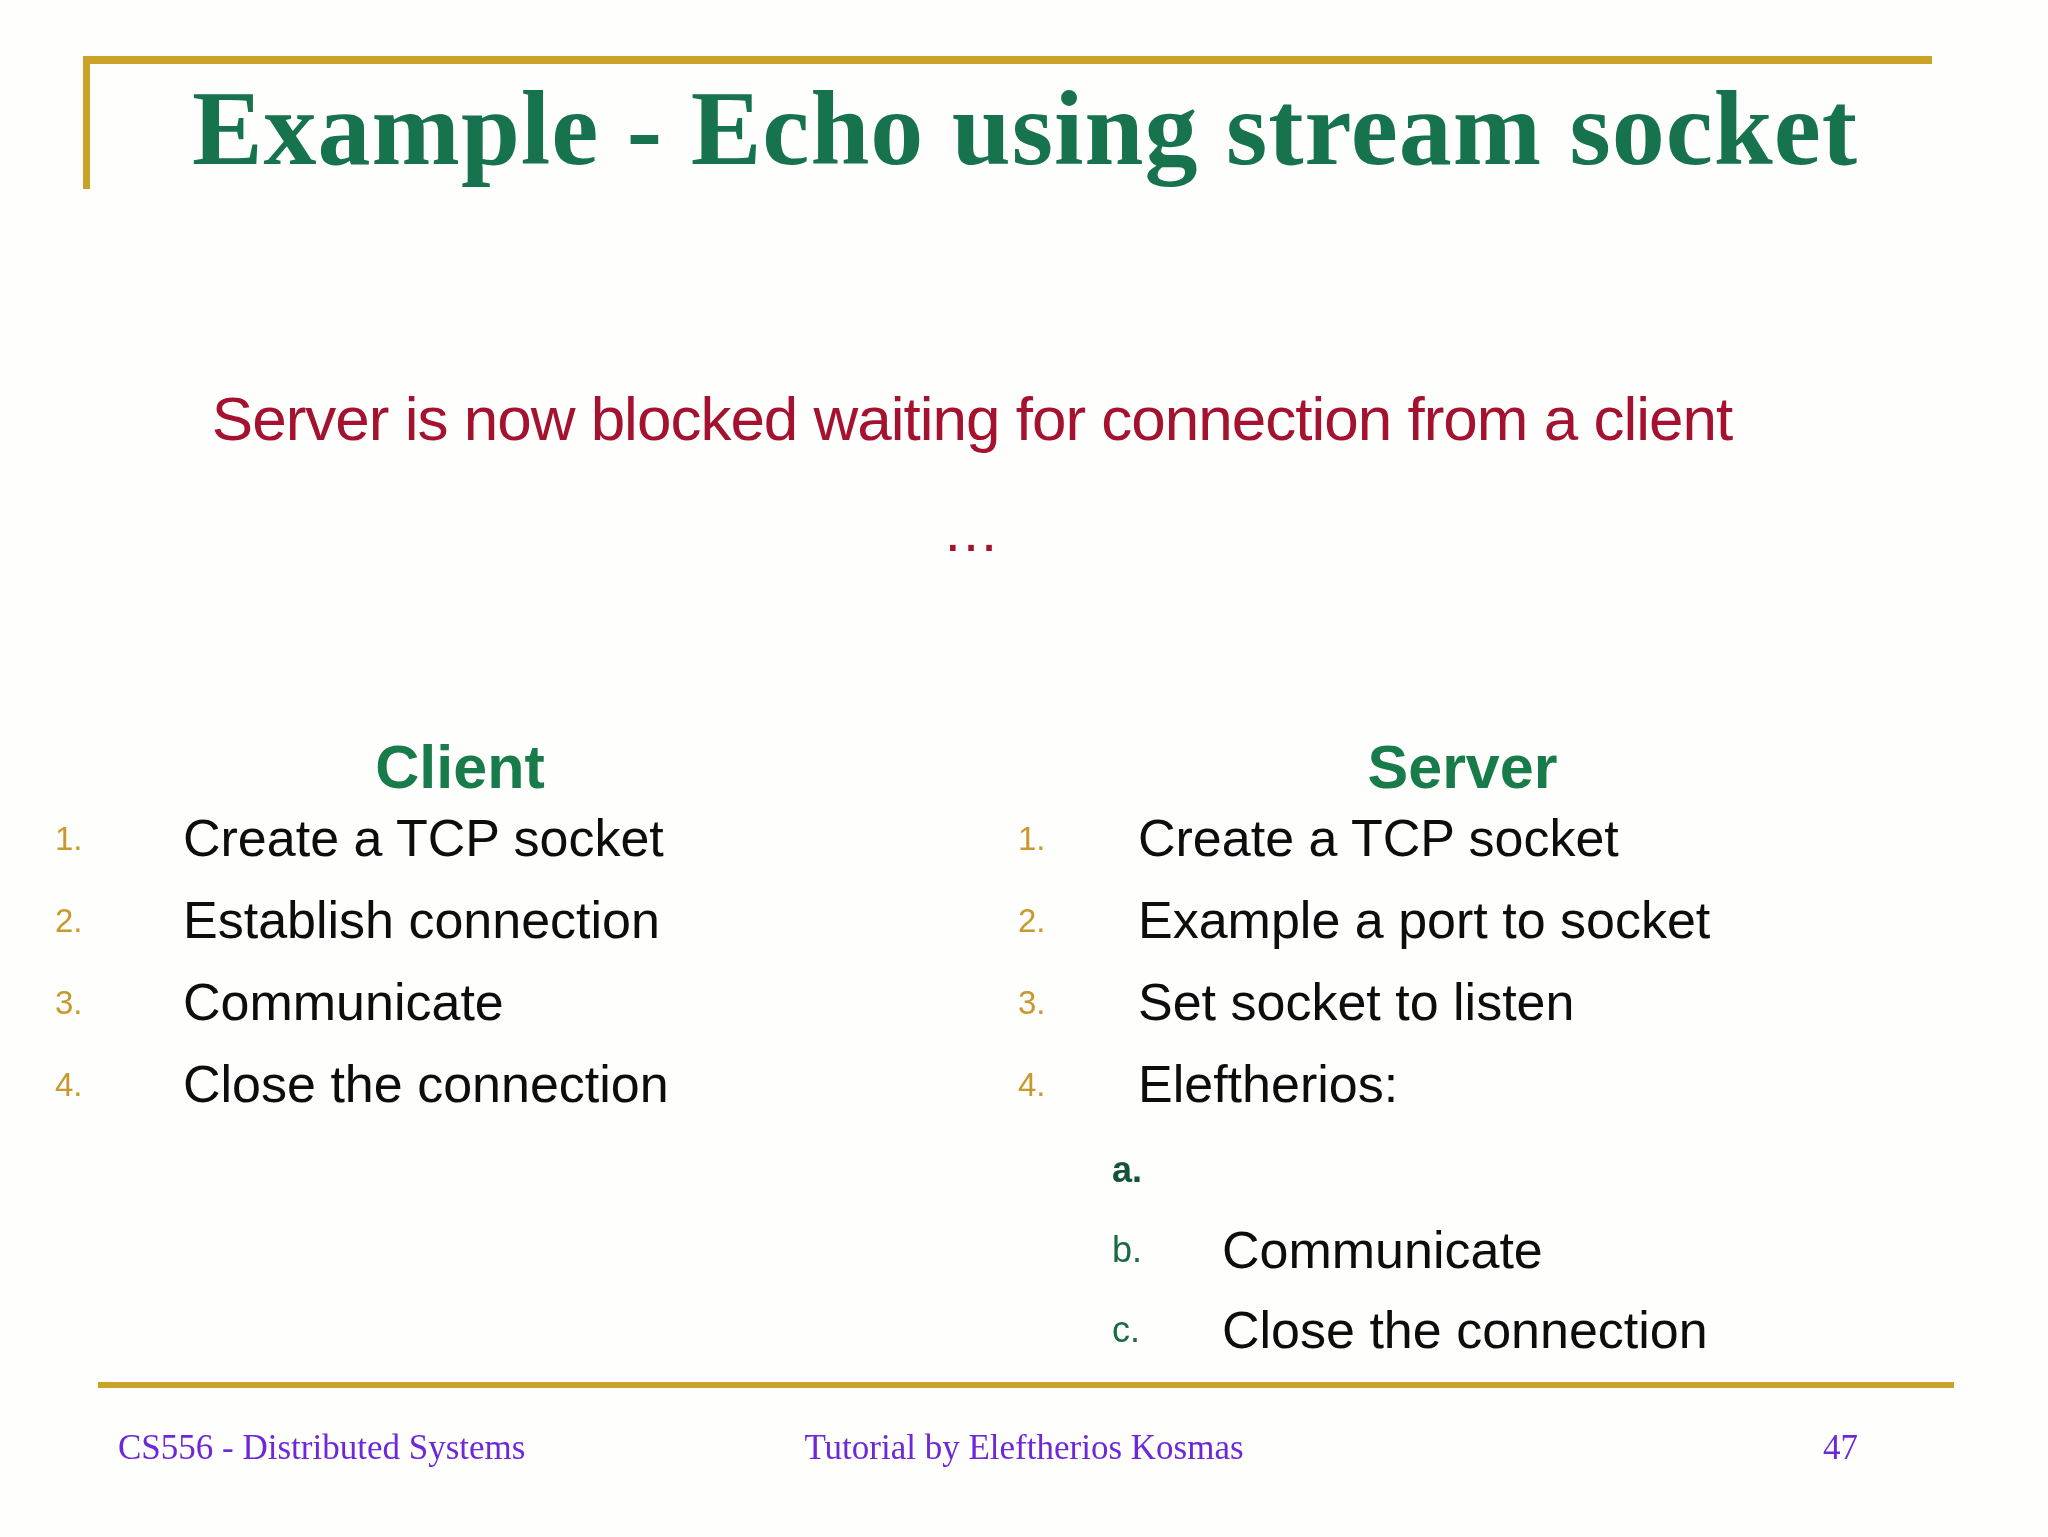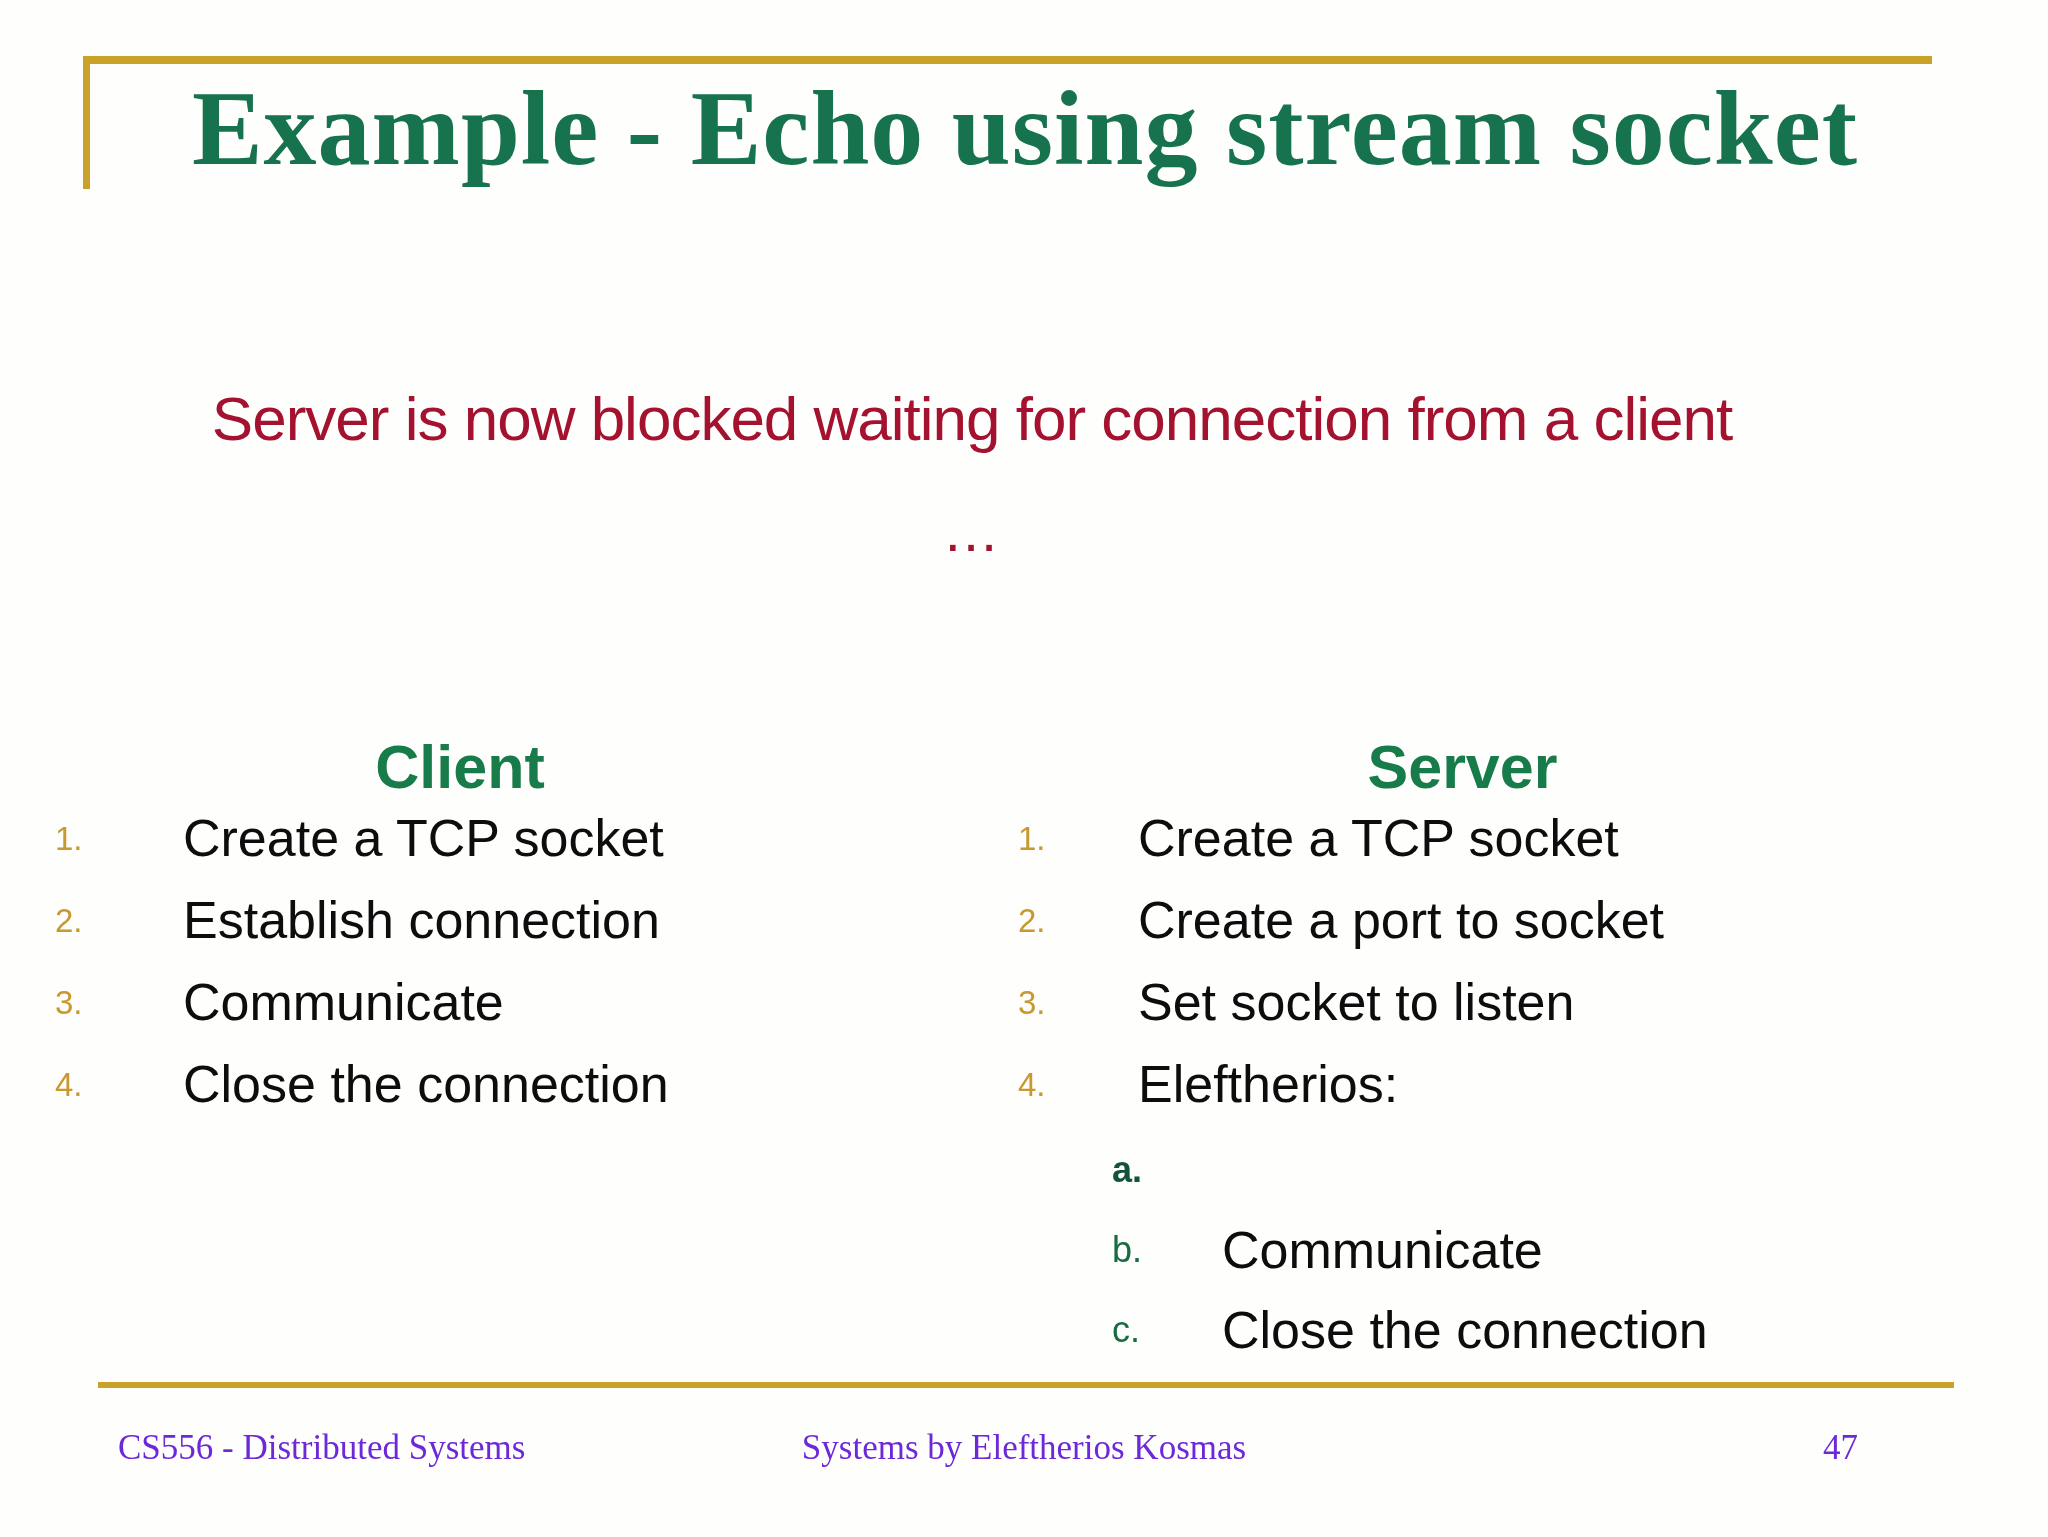--- a/index.html
+++ b/index.html
@@ -125,21 +125,21 @@
     </div>
   </div>
 
   <div class="list list-server">
     <div class="row">
       <span class="marker">1.</span>
       <span class="label">Create a TCP socket</span>
     </div>
     <div class="row">
       <span class="marker">2.</span>
-      <span class="label">Create a port to socket</span>
+      <span class="label">Example a port to socket</span>
     </div>
     <div class="row">
       <span class="marker">3.</span>
       <span class="label">Set socket to listen</span>
     </div>
     <div class="row">
       <span class="marker">4.</span>
       <span class="label">Eleftherios:</span>
     </div>
   </div>
@@ -155,17 +155,17 @@
     <div class="row">
       <span class="marker">c.</span>
       <span class="label">Close the connection</span>
     </div>
   </div>
 
   <div class="rule rule-bottom"></div>
 
   <div class="footer">
     <span class="footer-left">CS556 - Distributed Systems</span>
-    <span class="footer-center">Systems by Eleftherios Kosmas</span>
+    <span class="footer-center">Tutorial by Eleftherios Kosmas</span>
     <span class="footer-page">47</span>
   </div>
 
 </div>
 
 </body></html>

